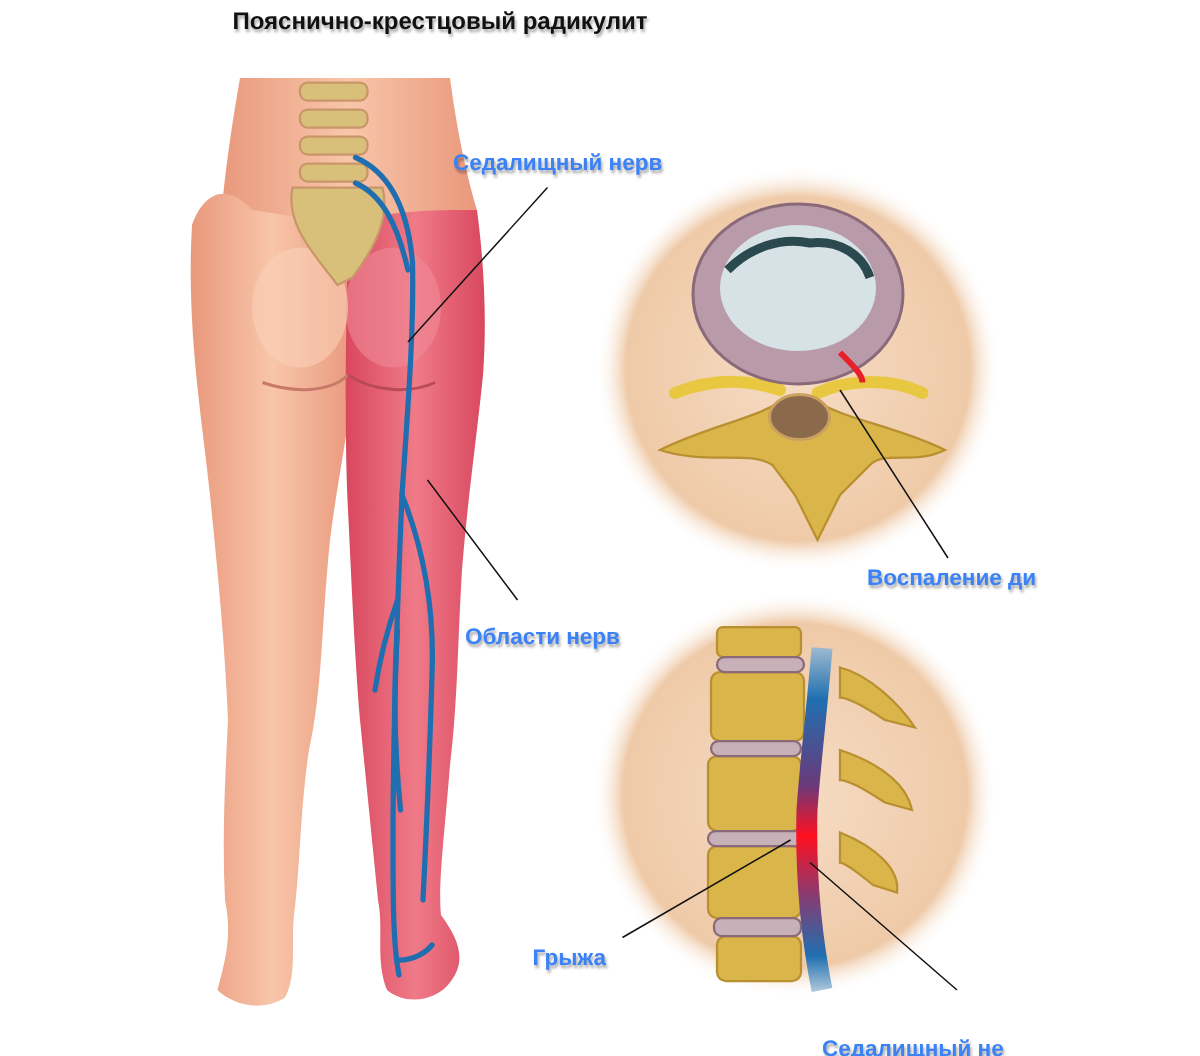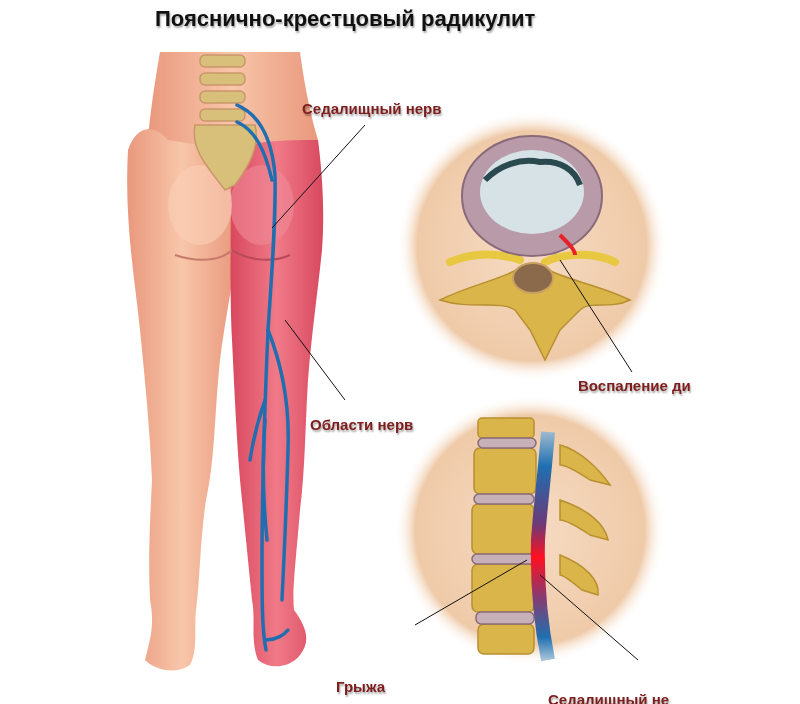--- a/index.html
+++ b/index.html
@@ -1,25 +1,25 @@
 <!DOCTYPE html>
 <html><head>
 <meta charset="utf-8">
 <style>
   html, body { margin: 0; padding: 0; background: #ffffff; }
   body { width: 800px; height: 704px; position: relative; overflow: hidden;
          font-family: "Liberation Sans", "DejaVu Sans", sans-serif; }
   .title {
     position: absolute; left: 155px; top: 6px; width: 420px;
-    font-size: 22px; font-weight: bold; color: #111;
+    font-size: 16px; font-weight: bold; color: #111;
     text-shadow: 1px 2px 2px rgba(0,0,0,0.35);
     white-space: nowrap;
   }
   .label {
-    position: absolute; font-size: 15px; font-weight: bold; color: #7f1d1d;
+    position: absolute; font-size: 15px; font-weight: bold; color: #3b82f6;
     text-shadow: 1px 2px 2px rgba(0,0,0,0.35); white-space: nowrap;
   }
   svg.art { position: absolute; left: 0; top: 0; }
 </style>
 </head>
 <body>
 
 <div class="title">Пояснично-крестцовый радикулит</div>
 
 <svg class="art" width="800" height="704" viewBox="0 0 800 704">
@@ -127,14 +127,14 @@
     <line x1="285" y1="320" x2="345" y2="400"></line>
     <line x1="560" y1="260" x2="632" y2="372"></line>
     <line x1="527" y1="560" x2="415" y2="625"></line>
     <line x1="540" y1="575" x2="638" y2="660"></line>
   </g>
 </svg>
 
 <div class="label" style="left:302px; top:100px;">Седалищный нерв</div>
 <div class="label" style="left:310px; top:416px;">Области нерв</div>
 <div class="label" style="left:578px; top:377px;text-align:center;">Воспаление ди</div>
-<div class="label" style="left:336px; top:630px;margin-top:48px;">Грыжа</div>
+<div class="label" style="left:355px; top:630px;">Грыжа</div>
 <div class="label" style="left:548px; top:667px;margin-top:24px;">Седалищный не</div>
 
 </body></html>

